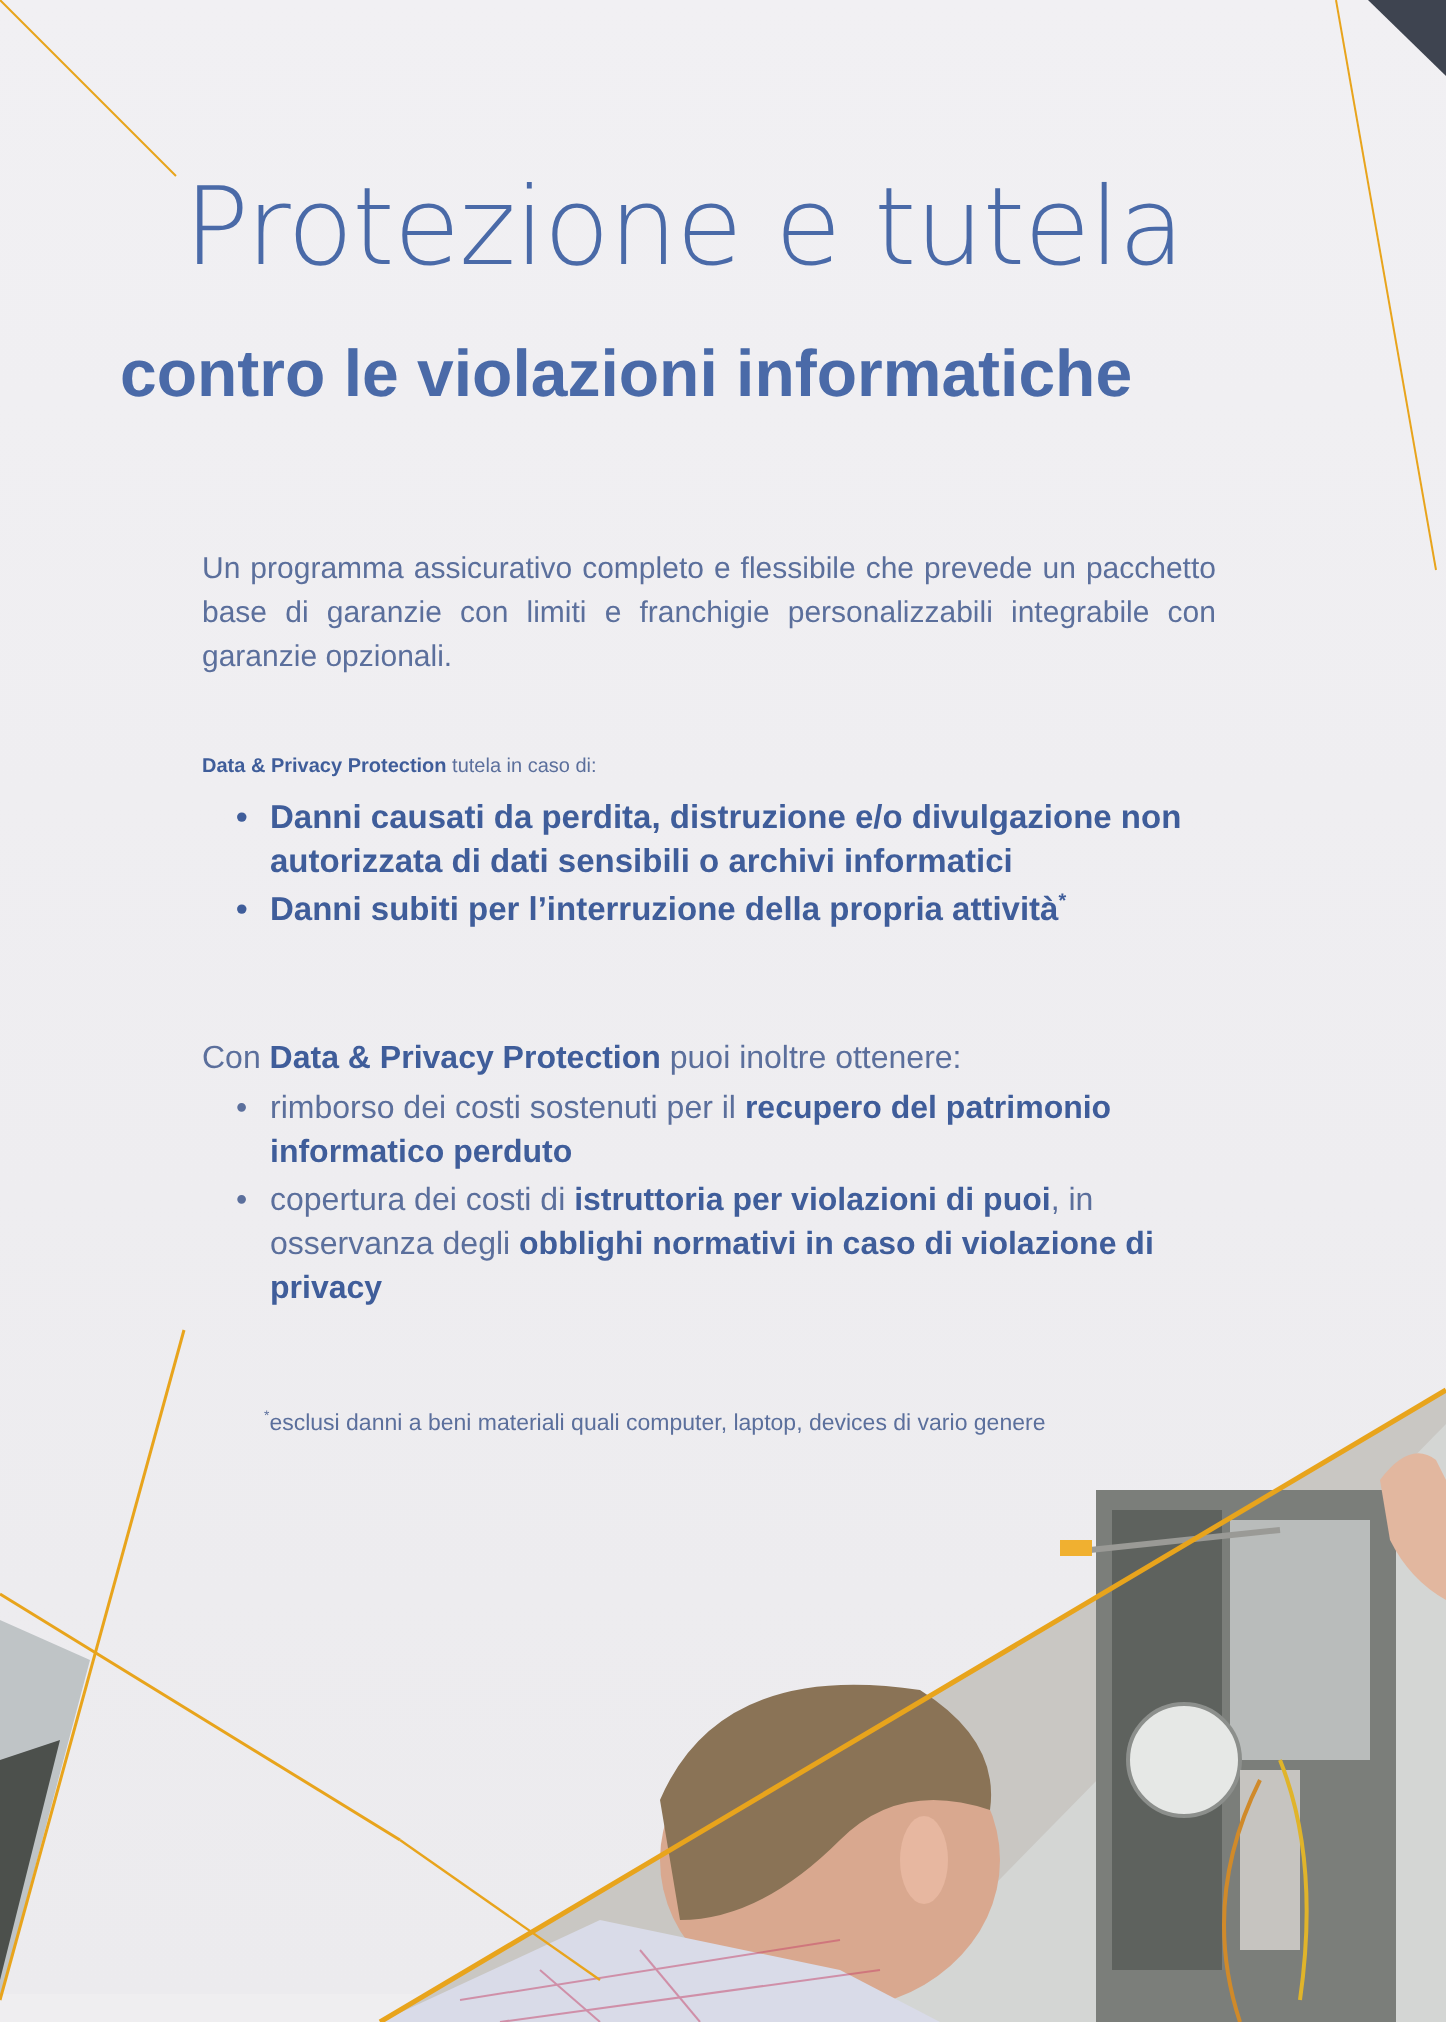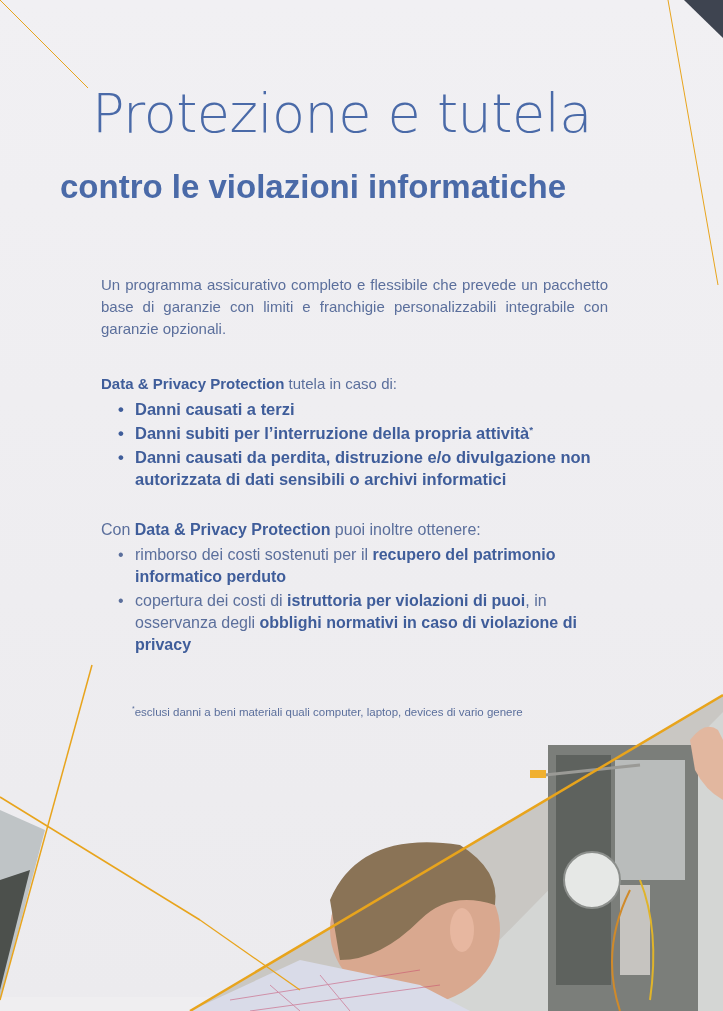--- a/index.html
+++ b/index.html
@@ -23,21 +23,21 @@
     position:absolute; left:60px; top:165px; width:620px;
     color:#4a6aa8; font-size:33px; line-height:44px; margin:0;
     font-family:Liberation Sans, sans-serif;
   }
   .intro {
     position:absolute; left:101px; top:274px; width:507px;
     color:#5b6f9c; font-size:15px; line-height:22px; text-align:justify; margin:0;
   }
   .section1-lead {
     position:absolute; left:101px; top:373px; width:520px;
-    color:#5b6f9c; font-size:15px; line-height:22px; margin:0;
+    color:#5b6f9c; font-size:10px; line-height:22px; margin:0;
   }
   .b { color:#3f5d9a; font-weight:bold; }
   .list1 {
     position:absolute; left:118px; top:398px; width:500px;
     list-style:none; margin:0; padding:0;
     color:#3f5d9a; font-weight:bold; font-size:16.5px; line-height:22px;
   }
   .list1 li { position:relative; padding-left:17px; margin-bottom:2px; }
   .list1 li::before, .list2 li::before {
     content:"•"; position:absolute; left:0; top:0;
@@ -115,23 +115,22 @@
   </svg>
 
   <h1 class="title">Protezione e tutela</h1>
   <h2 class="subtitle">contro le violazioni informatiche</h2>
 
   <p class="intro">Un programma assicurativo completo e flessibile che prevede un pacchetto base di garanzie con limiti e franchigie personalizzabili integrabile con garanzie opzionali.</p>
 
   <p class="section1-lead"><span class="b">Data &amp; Privacy Protection</span><span> tutela in caso di:</span></p>
 
   <ul class="list1">
-    <li><span>Danni causati a terzi</span></li>
+    <li><span>Danni causati da perdita, distruzione e/o divulgazione non autorizzata di dati sensibili o archivi informatici</span></li>
     <li><span>Danni subiti per l’interruzione della propria attività</span><sup>*</sup></li>
-    <li><span>Danni causati da perdita, distruzione e/o divulgazione non autorizzata di dati sensibili o archivi informatici</span></li>
   </ul>
 
   <p class="section2-lead"><span>Con </span><span class="b">Data &amp; Privacy Protection</span><span> puoi inoltre ottenere:</span></p>
 
   <ul class="list2">
     <li><span>rimborso dei costi sostenuti per il </span><span class="b">recupero del patrimonio informatico perduto</span></li>
     <li><span>copertura dei costi di </span><span class="b">istruttoria per violazioni di puoi</span><span>, in osservanza degli </span><span class="b">obblighi normativi in caso di violazione di privacy</span></li>
   </ul>
 
   <p class="footnote"><sup>*</sup><span>esclusi danni a beni materiali quali computer, laptop, devices di vario genere</span></p>

